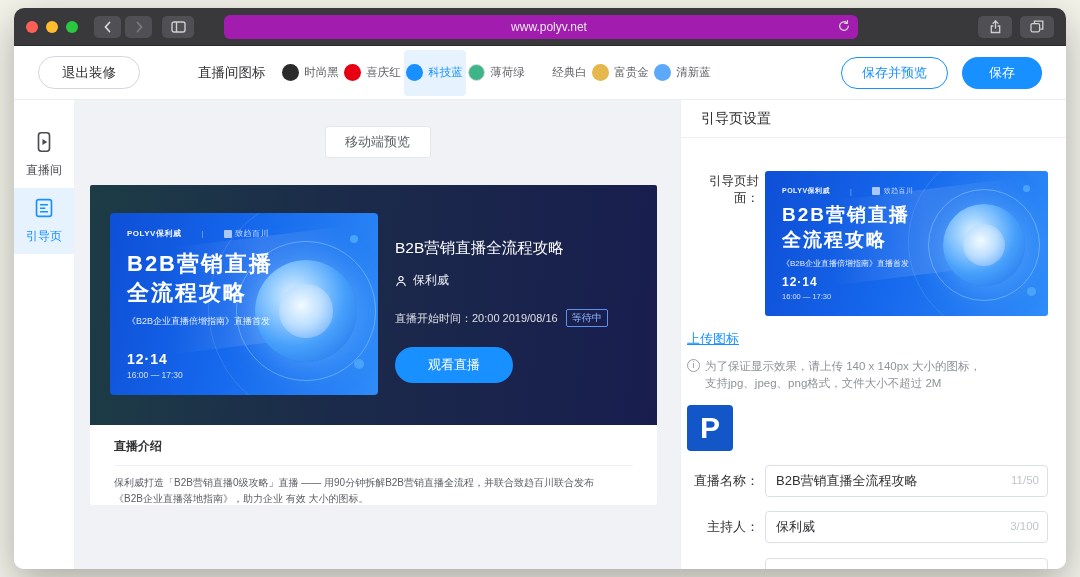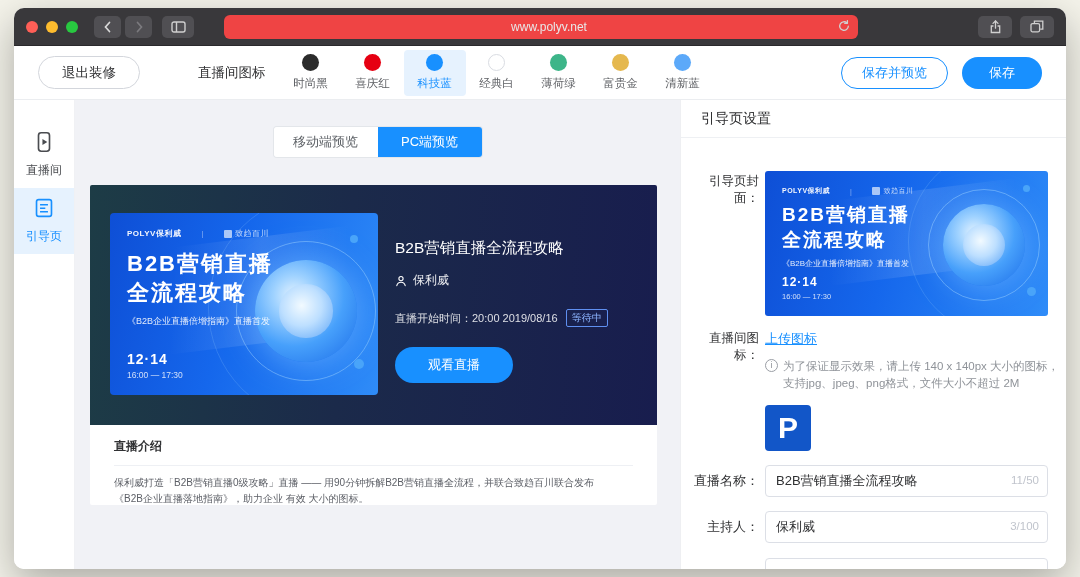--- a/index.html
+++ b/index.html
@@ -15,35 +15,35 @@
   .chrome { height:38px; flex:0 0 auto; background:#39383b; border-bottom:1px solid #2a292c;
             display:flex; align-items:center; padding:0 12px; }
   .dots { display:flex; gap:8px; margin-right:16px; }
   .dot { width:12px; height:12px; border-radius:50%; }
   .dot-red { background:#ff5f57; } .dot-yellow { background:#febc2e; } .dot-green { background:#28c840; }
   .chrome-btn { background:#504f53; border-radius:5px; height:22px; display:flex;
                 align-items:center; justify-content:center; }
   .navgroup { display:flex; gap:4px; }
   .navgroup .chrome-btn { width:27px; }
   .sidebar-toggle { width:32px; margin-left:10px; }
-  .urlbar { flex:1; height:24px; margin-left:30px; margin-right:120px; background:#ef4444;
+  .urlbar { flex:1; height:24px; margin-left:30px; margin-right:120px; background:#a21caf;
             border-radius:6px; position:relative; display:flex; align-items:center; justify-content:center;padding-left:16px; }
   .urlbar .url { color:#e8e8e8; font-size:12px; }
   .urlbar .reload { position:absolute; right:7px; top:4px; }
   .rightbtns { display:flex; gap:8px; }
   .rightbtns .chrome-btn { width:34px; }
 
   
   .topbar { height:54px; flex:0 0 auto; background:#fff; border-bottom:1px solid #ebedf0;
             display:flex; align-items:center; padding:0 24px; }
   .exit-btn { border:1px solid #d3d6dc; border-radius:17px; height:33px; padding:0 23px;
               font-size:13.5px; color:#303133; background:#fff; display:flex; align-items:center; }
   .skin-label { margin-left:58px; margin-right:14px; font-size:13.5px; color:#303133; }
   .skins { display:flex; }
-  .skin-item { width:62px; height:46px; border-radius:4px; display:flex; flex-direction:column;
+  .skin-item { width:62px; height:46px; border-radius:4px; display:flex; flex-direction:row;
                align-items:center; justify-content:center; gap:5px; cursor:default; }
   .skin-item.selected { background:#e6f2fe; }
   .swatch { width:17px; height:17px; border-radius:50%; }
   .skins .skin-item:nth-child(4) .swatch { border:1px solid #d9dce2; }
   .skin-name { font-size:11.5px; color:#606266; }
   .skin-item.selected .skin-name { color:#1890ff;font-family:Liberation Serif, serif; }
   .topbar-spacer { flex:1; }
   .btn-outline-blue { border:1px solid #1890ff; color:#1890ff; background:#fff; border-radius:17px;
                       height:32px; padding:0 20px; font-size:13px; display:flex; align-items:center; margin-right:14px; }
   .btn-blue { background:#1890ff; color:#fff; border-radius:17px; height:32px; padding:0 27px;
@@ -220,26 +220,26 @@
       </div>
       <div class="skin-item">
         <span class="swatch" style="background: rgb(230, 0, 18);"></span>
         <span class="skin-name">喜庆红</span>
       </div>
       <div class="skin-item selected">
         <span class="swatch" style="background: rgb(24, 144, 255);"></span>
         <span class="skin-name">科技蓝</span>
       </div>
       <div class="skin-item">
+        <span class="swatch" style="background: rgb(61, 181, 137);"></span>
+        <span class="skin-name">薄荷绿</span>
+      </div>
+      <div class="skin-item">
         <span class="swatch" style="background: rgb(255, 255, 255);"></span>
         <span class="skin-name">经典白</span>
-      </div>
-      <div class="skin-item">
-        <span class="swatch" style="background: rgb(61, 181, 137);"></span>
-        <span class="skin-name">薄荷绿</span>
       </div>
       <div class="skin-item">
         <span class="swatch" style="background: rgb(229, 184, 78);"></span>
         <span class="skin-name">富贵金</span>
       </div>
       <div class="skin-item">
         <span class="swatch" style="background: rgb(92, 169, 249);"></span>
         <span class="skin-name">清新蓝</span>
       </div>
     </div>
@@ -269,21 +269,20 @@
               <line x1="6.4" y1="13.4" x2="13.6" y2="13.4" stroke="#1890ff" stroke-width="1.5"></line>
             </svg>
         </span>
         <span class="nav-label">引导页</span>
       </div>
     </div>
 
     <div class="center">
       <div class="tabs">
         <div class="tab plain">移动端预览</div>
-        <div class="tab selected">PC端预览</div>
       </div>
 
       <div class="card">
         <div class="dark-panel">
 
           <div class="banner banner-lg">
             <span class="orbit"></span>
             <span class="orb-ring"></span>
             <span class="orb"></span>
             <span class="bdot bdot1"></span>
@@ -360,21 +359,20 @@
             <div class="bsub">《B2B企业直播倍增指南》直播首发</div>
             <div class="bdate-block">
               <div class="bdate">12·14</div>
               <div class="btime">16:00 — 17:30</div>
             </div>
           </div>
         </div>
       </div>
 
       <div class="frow row-icon">
-        <div class="flabel">直播间图标：</div>
         <div>
           <a class="upload-link" href="#">上传图标</a>
           <div class="hint">
             <span class="info-i">i</span>
             <span>为了保证显示效果，请上传 140 x 140px 大小的图标，支持jpg、jpeg、png格式，文件大小不超过 2M</span>
           </div>
           <div class="p-logo">P</div>
         </div>
       </div>
 

